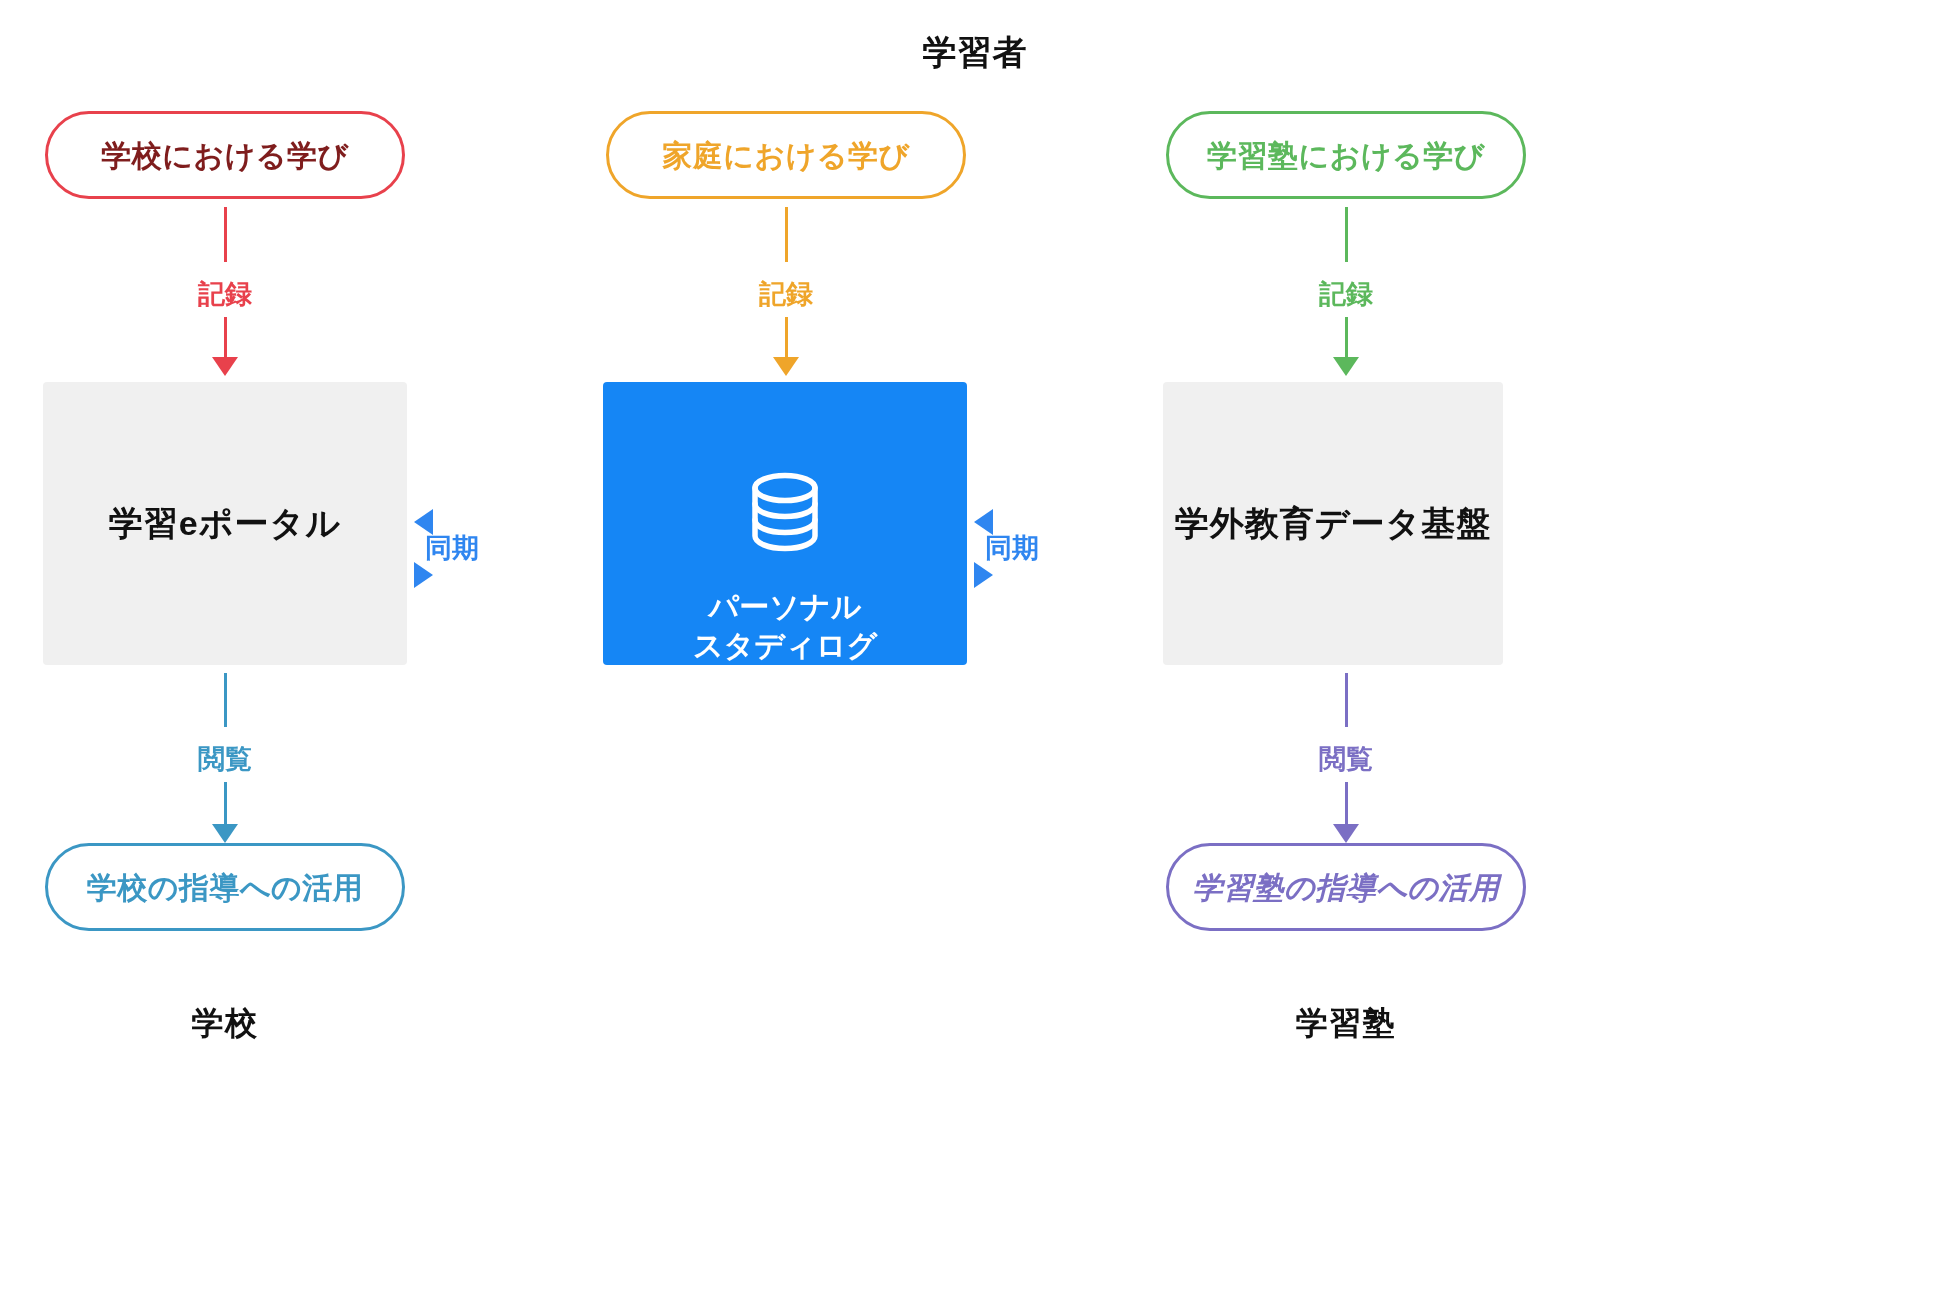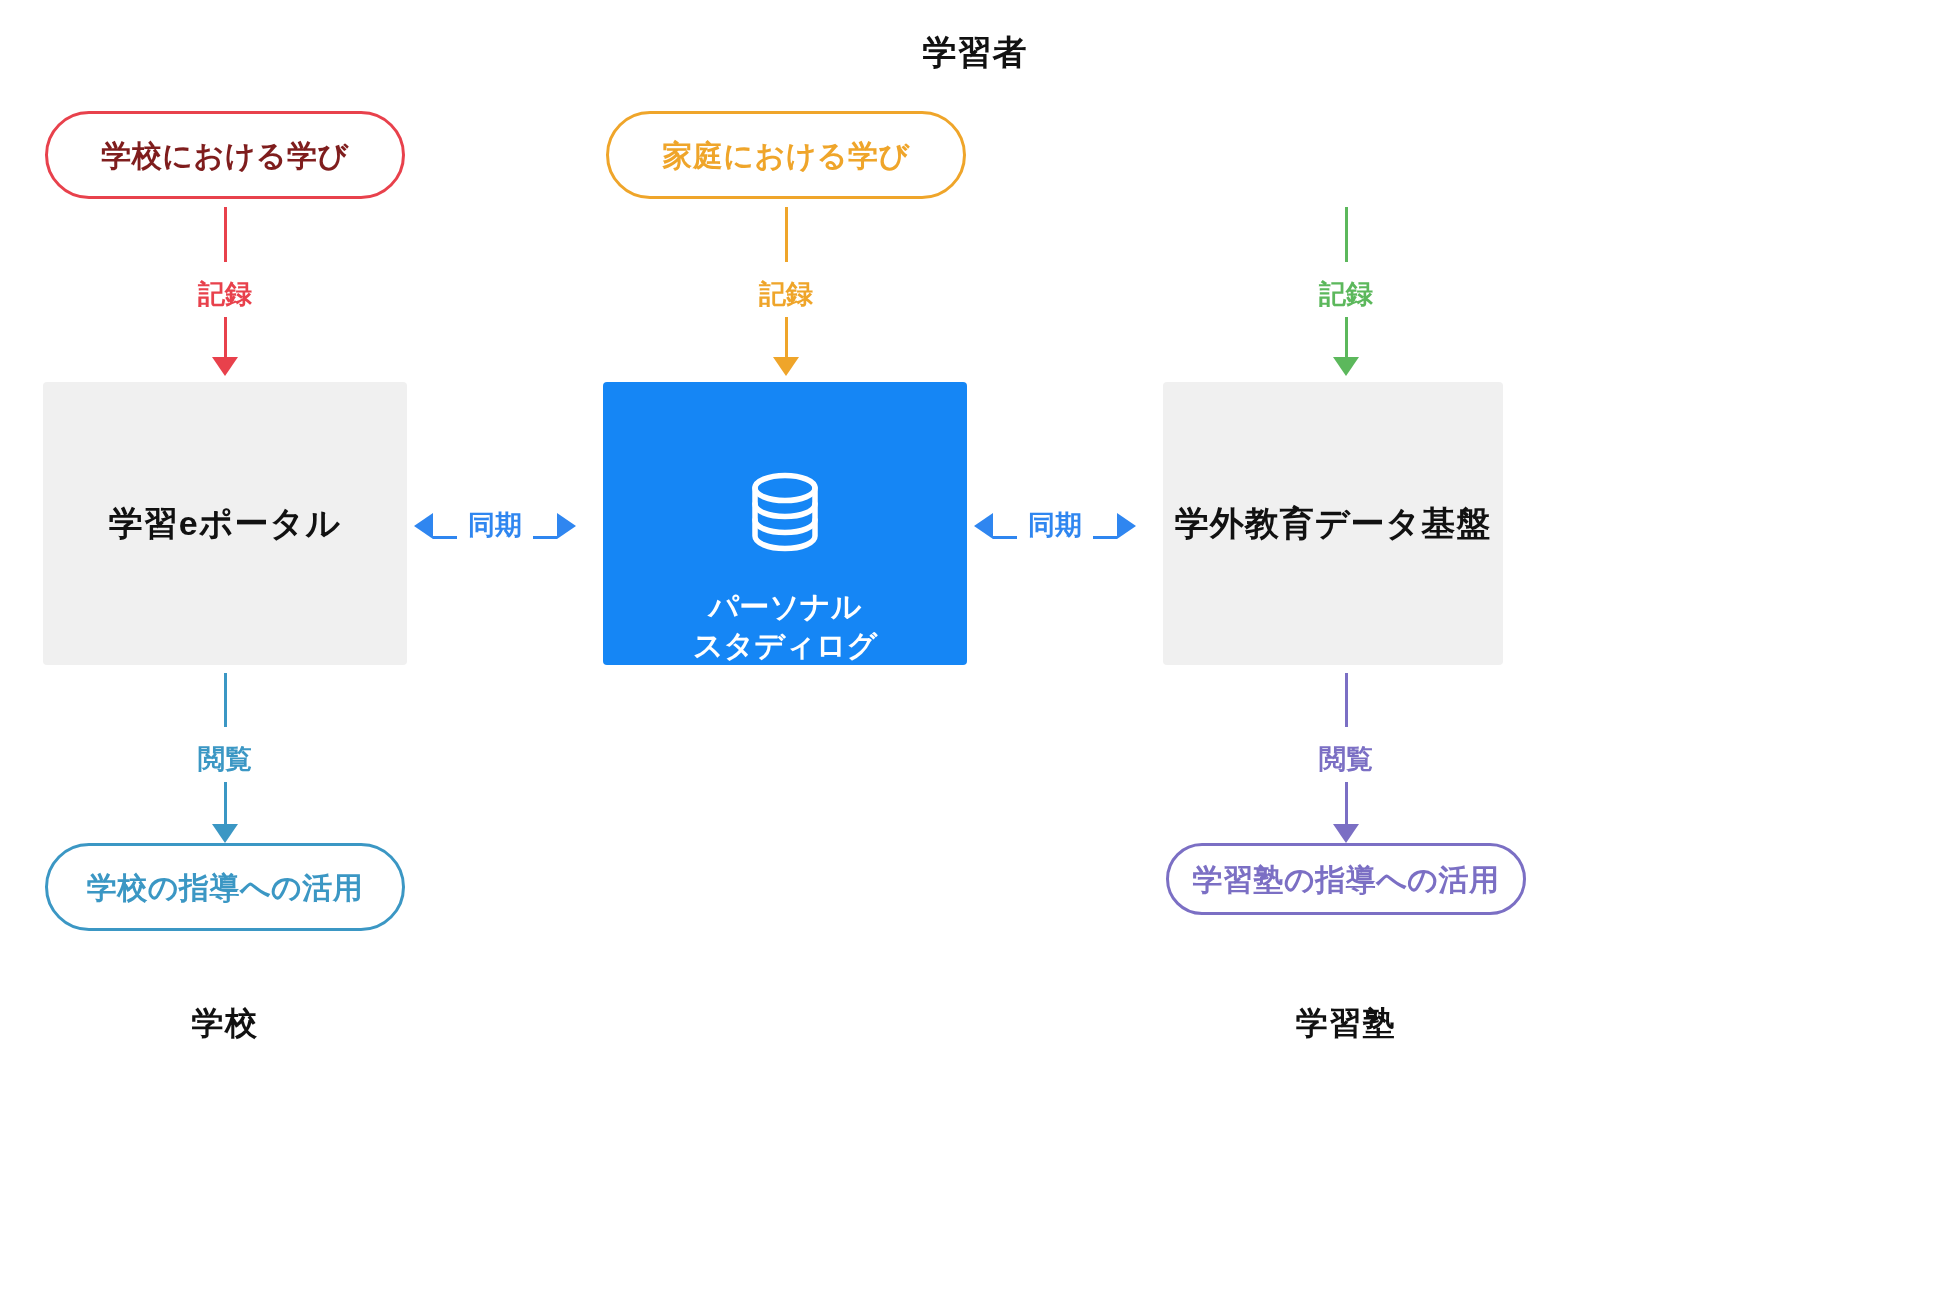--- a/index.html
+++ b/index.html
@@ -109,22 +109,23 @@
   .vconn .arrowhead-down {
     width: 0; height: 0;
     border-left: 13px solid transparent;
     border-right: 13px solid transparent;
     border-top: 19px solid currentColor;
   }
 
   
   .hconn {
     display: flex;
-    align-items: flex-end;
+    align-items: flex-start;
     color: #2f86f0;
+    flex-direction: column;
   }
   .hconn .hseg {
     height: 3px;
     background: currentColor;
   }
   .hconn .hlabel {
     font-size: 27px;
     font-weight: bold;
     padding: 0 11px;
     white-space: nowrap;
@@ -161,20 +162,23 @@
   <div class="abs top-title">学習者</div>
 
   <div class="abs pill pill-school" style="left:45px; top:111px; width:360px; height:88px;">
     <span>学校における学び</span>
   </div>
 
   <div class="abs pill pill-home" style="left:606px; top:111px; width:360px; height:88px;">
     <span>家庭における学び</span>
   </div>
 
+  <div class="abs pill pill-juku" style="left:1166px; top:111px; width:360px; height:88px;">
+    <span>学習塾における学び</span>
+  </div>
 
   <div class="abs vconn" style="left:150px; top:207px; width:150px; color:#e8414c;">
     <div class="seg" style="height:55px;"></div>
     <div class="vlabel">記録</div>
     <div class="seg" style="height:40px;"></div>
     <div class="arrowhead-down"></div>
   </div>
 
   <div class="abs vconn" style="left:711px; top:207px; width:150px; color:#efa52a;">
     <div class="seg" style="height:55px;"></div>
@@ -240,21 +244,21 @@
     <div class="seg" style="height:54px;"></div>
     <div class="vlabel">閲覧</div>
     <div class="seg" style="height:42px;"></div>
     <div class="arrowhead-down"></div>
   </div>
 
   <div class="abs pill pill-usage-school" style="left:45px; top:843px; width:360px; height:88px;">
     <span>学校の指導への活用</span>
   </div>
 
-  <div class="abs pill pill-usage-juku" style="left:1166px; top:843px; width:360px; height:72px;">
+  <div class="abs pill pill-usage-juku" style="left:1166px; top:843px; width:360px; height:88px;font-style:italic;">
     <span>学習塾の指導への活用</span>
   </div>
 
   <div class="abs caption" style="left:45px; top:966px; width:360px;">学校</div>
 
   <div class="abs caption" style="left:1166px; top:966px; width:360px;">学習塾</div>
 
 </div>
 
 </body></html>

